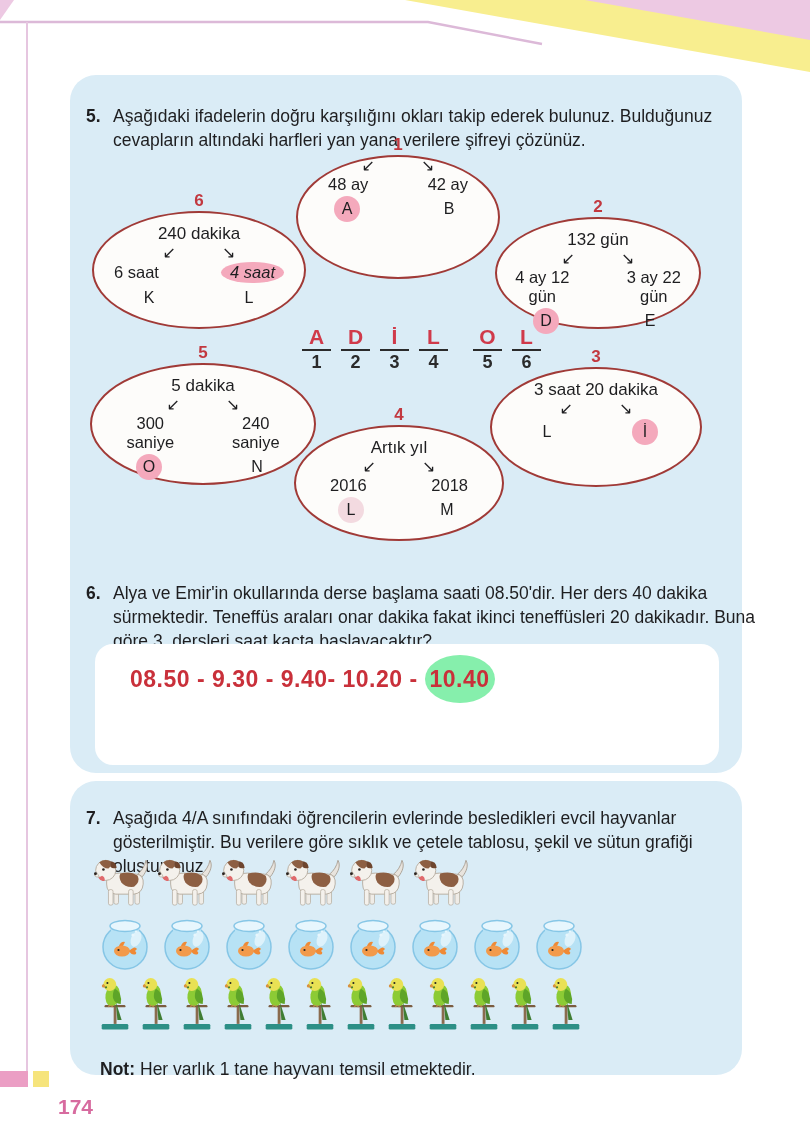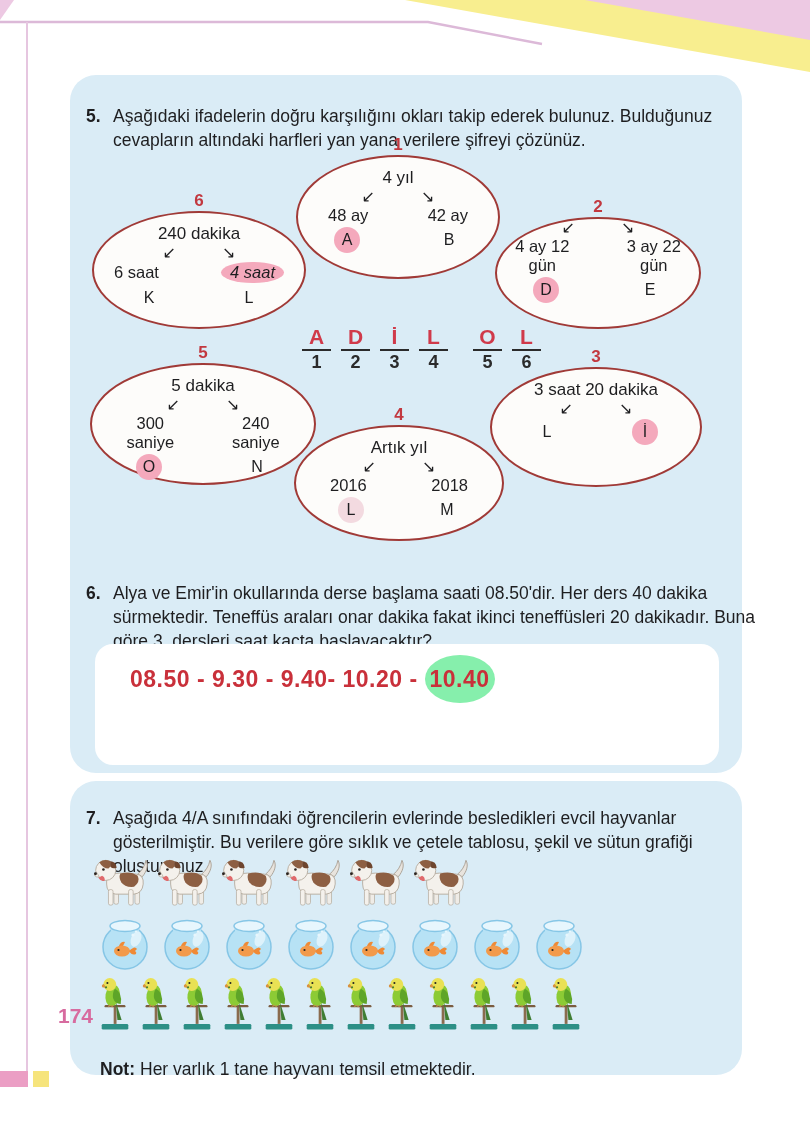--- a/index.html
+++ b/index.html
@@ -64,21 +64,21 @@
   .pet-fish-bowl{width:60px;height:56px;}
   .pet-budgie{width:38px;height:58px;}
 
   .note{left:100px;top:1041px;width:600px;position:absolute;font-size:17.5px;font-weight:500;padding-left:40px;}
   .notelabel{position:absolute;left:0;top:0;font-weight:bold;text-align:center;}
 
   
   .sq{position:absolute;top:1071px;height:16px;}
   .sq-pink{left:0;width:28px;background:#eb9ec4;}
   .sq-yellow{left:33px;width:16px;background:#f6e47c;}
-  .page-num{position:absolute;left:58px;top:1004px;font-size:21px;font-weight:bold;color:#d76b9f;}
+  .page-num{position:absolute;left:58px;top:1095px;font-size:21px;font-weight:bold;color:#d76b9f;}
   .hidden-defs{position:absolute;width:0;height:0;overflow:hidden;}
 </style>
 </head>
 <body>
 
 <div class="page">
 
   <svg class="deco" width="810" height="80">
     <polygon points="405,0 810,0 810,72" fill="#f8ee8f"></polygon>
     <polygon points="585,0 810,0 810,40" fill="#edc9e3"></polygon>
@@ -91,39 +91,39 @@
   <div class="panel panel2"></div>
 
   <p class="q q5text">
     <b class="qnum">5.</b>
     <span>Aşağıdaki ifadelerin doğru karşılığını okları takip ederek bulunuz. Bulduğunuz cevapların altındaki harfleri yan yana verilere şifreyi çözünüz.</span>
   </p>
 
   <div class="bubble b1">
     <div class="bnum">1</div>
     <div class="oval">
-      <div class="otop">4 yıl</div>
       <div class="oarrows">
           <span>↙</span>
           <span>↘</span>
         </div>
       <div class="oans">
           <span>48 ay</span>
           <span>42 ay</span>
         </div>
       <div class="olts">
           <span class="lt hl">A</span>
           <span class="lt">B</span>
         </div>
     </div>
   </div>
 
   <div class="bubble b2">
     <div class="bnum">2</div>
     <div class="oval">
+      <div class="otop">132 gün</div>
       <div class="oarrows">
           <span>↙</span>
           <span>↘</span>
         </div>
       <div class="oans">
           <span>4 ay 12 gün</span>
           <span>3 ay 22 gün</span>
         </div>
       <div class="olts">
           <span class="lt hl">D</span>

